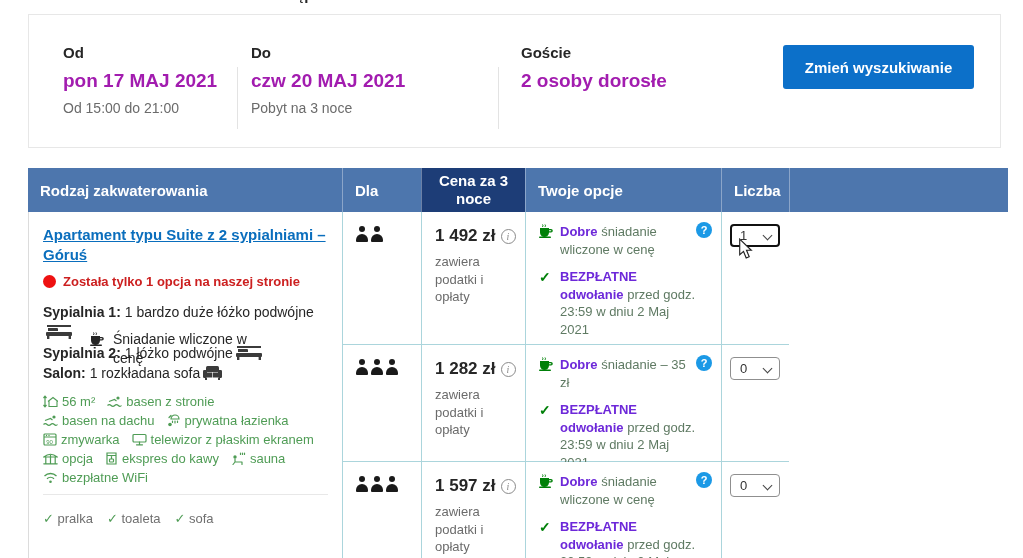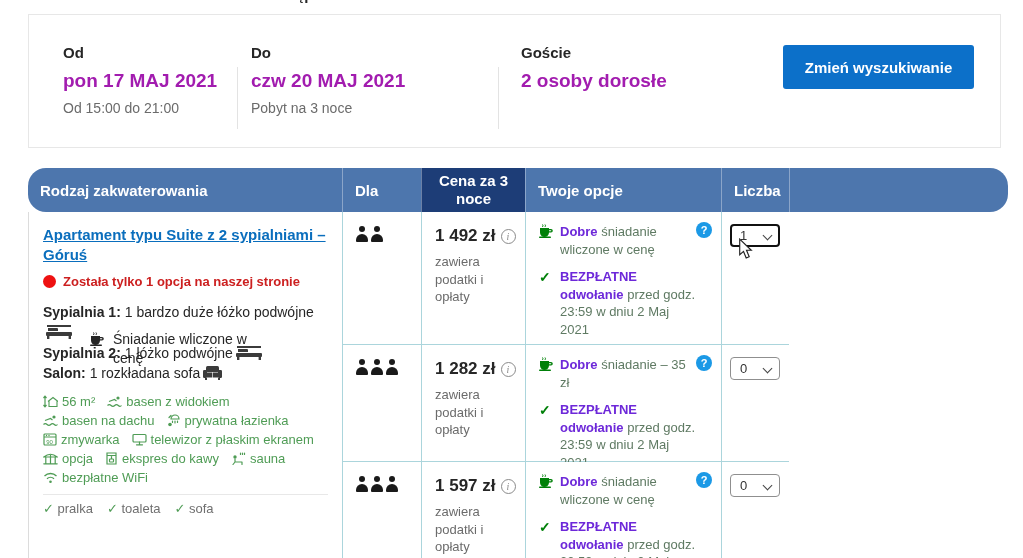--- a/index.html
+++ b/index.html
@@ -13,21 +13,21 @@
   
   .search-box { position:absolute; left:28px; top:14px; width:973px; height:134px; background:#fff; border:1px solid #e7e7e7; }
   .sb-col { position:absolute; top:29px; }
   .sb-label { font-size:15px; font-weight:700; color:#262626; }
   .sb-date { font-size:19px; font-weight:700; color:#a21caf; margin-top:9px; }
   .sb-note { font-size:14px; color:#6b6b6b; margin-top:8px; }
   .sb-div { position:absolute; top:52px; width:1px; height:62px; background:#e3e3e3; }
   .sb-btn { position:absolute; left:754px; top:30px; width:191px; height:44px; background:#0c70c9; border-radius:3px; color:#fff; font-size:15px; font-weight:700; display:flex; align-items:center; justify-content:center; cursor:pointer; }
 
   
-  .thead { position:absolute; left:28px; top:168px; width:980px; height:44px; display:flex; background:#4d76ad; color:#fff; font-weight:700; font-size:15px;border-radius:18px; }
+  .thead { position:absolute; left:28px; top:168px; width:980px; height:44px; display:flex; background:#4d76ad; color:#fff; font-weight:700; font-size:15px; }
   .th { display:flex; align-items:center; border-left:1px solid rgba(255,255,255,.35); padding-left:12px; }
   .th:first-child { border-left:none; }
   .th-room { width:314px; }
   .th-dla { width:79px; }
   .th-price { width:104px; background:#1d3d77; justify-content:center; text-align:center; padding-left:0; line-height:1.2; }
   .th-opt { width:196px; }
   .th-qty { width:68px; }
   .th-side { width:219px; }
   .col-pointer { position:absolute; left:464px; top:212px; width:0; height:0; border-left:10px solid transparent; border-right:10px solid transparent; border-top:12px solid #1d3d77; }
 
@@ -48,21 +48,21 @@
   .scarcity { margin-top:10px; font-size:13px; font-weight:700; color:#cc1f1f; display:flex; align-items:center; }
   .red-dot { width:13px; height:13px; border-radius:50%; background:#ee1111; margin-right:7px; flex:0 0 auto; }
   .beds { margin-top:13px; font-size:14px; color:#262626; line-height:1.45; }
   .beds b { font-weight:700; }
   .bed-ic { vertical-align:-2px; margin-left:3px; color:#3b3b3b; }
   .amenities { margin-top:11px; color:#4f9c55; font-size:13px; }
   .am-line { display:flex; align-items:center; flex-wrap:nowrap; margin-bottom:4px; }
   .am { display:inline-flex; align-items:center; margin-right:12px; white-space:nowrap; }
   .am svg { margin-right:4px; flex:0 0 auto; }
   .feat-divider { margin-top:9px; border-top:1px solid #e8e8e8; }
-  .features { margin-top:6px; font-size:13px; color:#6f6f6f; display:flex; }
+  .features { margin-top:16px; font-size:13px; color:#6f6f6f; display:flex; }
   .feat { margin-right:14px; }
   .feat::before { content:"✓ "; color:#4f9c55; }
 
   
   .persons { display:flex; gap:3px; }
   .person { position:relative; width:12px; height:16px; }
   .person::before { content:""; position:absolute; top:0; left:3px; width:6px; height:6px; border-radius:50%; background:#1a1a1a; }
   .person::after { content:""; position:absolute; bottom:0; left:0; width:12px; height:8px; border-radius:6px 6px 1px 1px; background:#1a1a1a; }
 
   
@@ -176,21 +176,21 @@
                 <path d="M5 6.5 L10 2.5 L15 6.5 M6 6 v5.5 h8 V6" stroke-width="1.1"></path>
               </svg>
               <span>56 m²</span>
             </span>
           <span class="am">
               <svg width="15" height="13" viewBox="0 0 15 13" fill="none" stroke="currentColor" stroke-width="1.2">
                 <circle cx="11" cy="3" r="1.6" fill="currentColor" stroke="none"></circle>
                 <path d="M2 6.5 L7.5 4.5 L9.5 6"></path>
                 <path d="M0.5 10.5 q1.8 -1.8 3.6 0 t3.6 0 t3.6 0 t3.2 0"></path>
               </svg>
-              <span>basen z widokiem</span>
+              <span>basen z stronie</span>
             </span>
         </div>
         <div class="am-line">
           <span class="am">
               <svg width="15" height="13" viewBox="0 0 15 13" fill="none" stroke="currentColor" stroke-width="1.2">
                 <circle cx="11" cy="3" r="1.6" fill="currentColor" stroke="none"></circle>
                 <path d="M2 6.5 L7.5 4.5 L9.5 6"></path>
                 <path d="M0.5 10.5 q1.8 -1.8 3.6 0 t3.6 0 t3.6 0 t3.2 0"></path>
               </svg>
               <span>basen na dachu</span>

